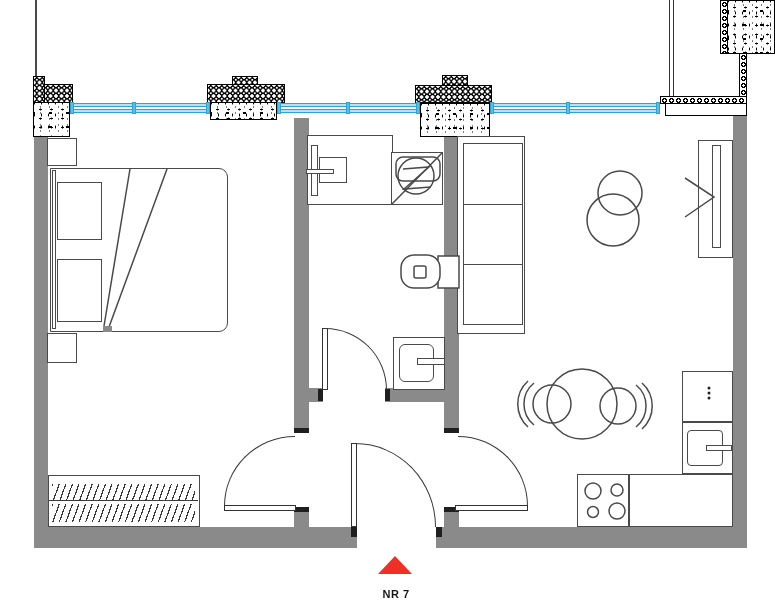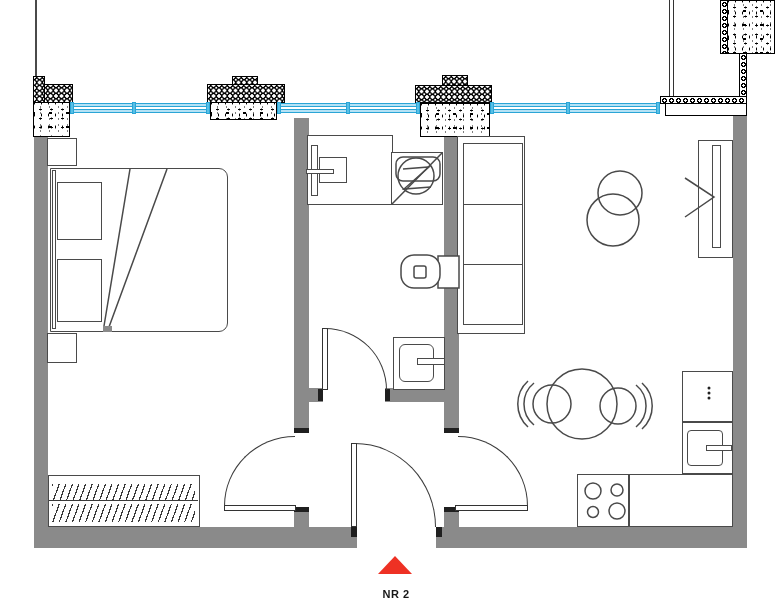--- a/index.html
+++ b/index.html
@@ -176,15 +176,15 @@
       <circle cx="617" cy="511" r="8" fill="#fff"></circle>
       <g fill="#222" stroke="none">
         <circle cx="709" cy="388" r="1.5"></circle>
           <circle cx="709" cy="393" r="1.5"></circle>
           <circle cx="709" cy="398" r="1.5"></circle>
       </g>
     </g>
   </svg>
 
   <div id="entrance-triangle"></div>
-  <div id="unit-label">NR 2</div>
+  <div id="unit-label">NR 7</div>
 
 </div>
 
 </body></html>

